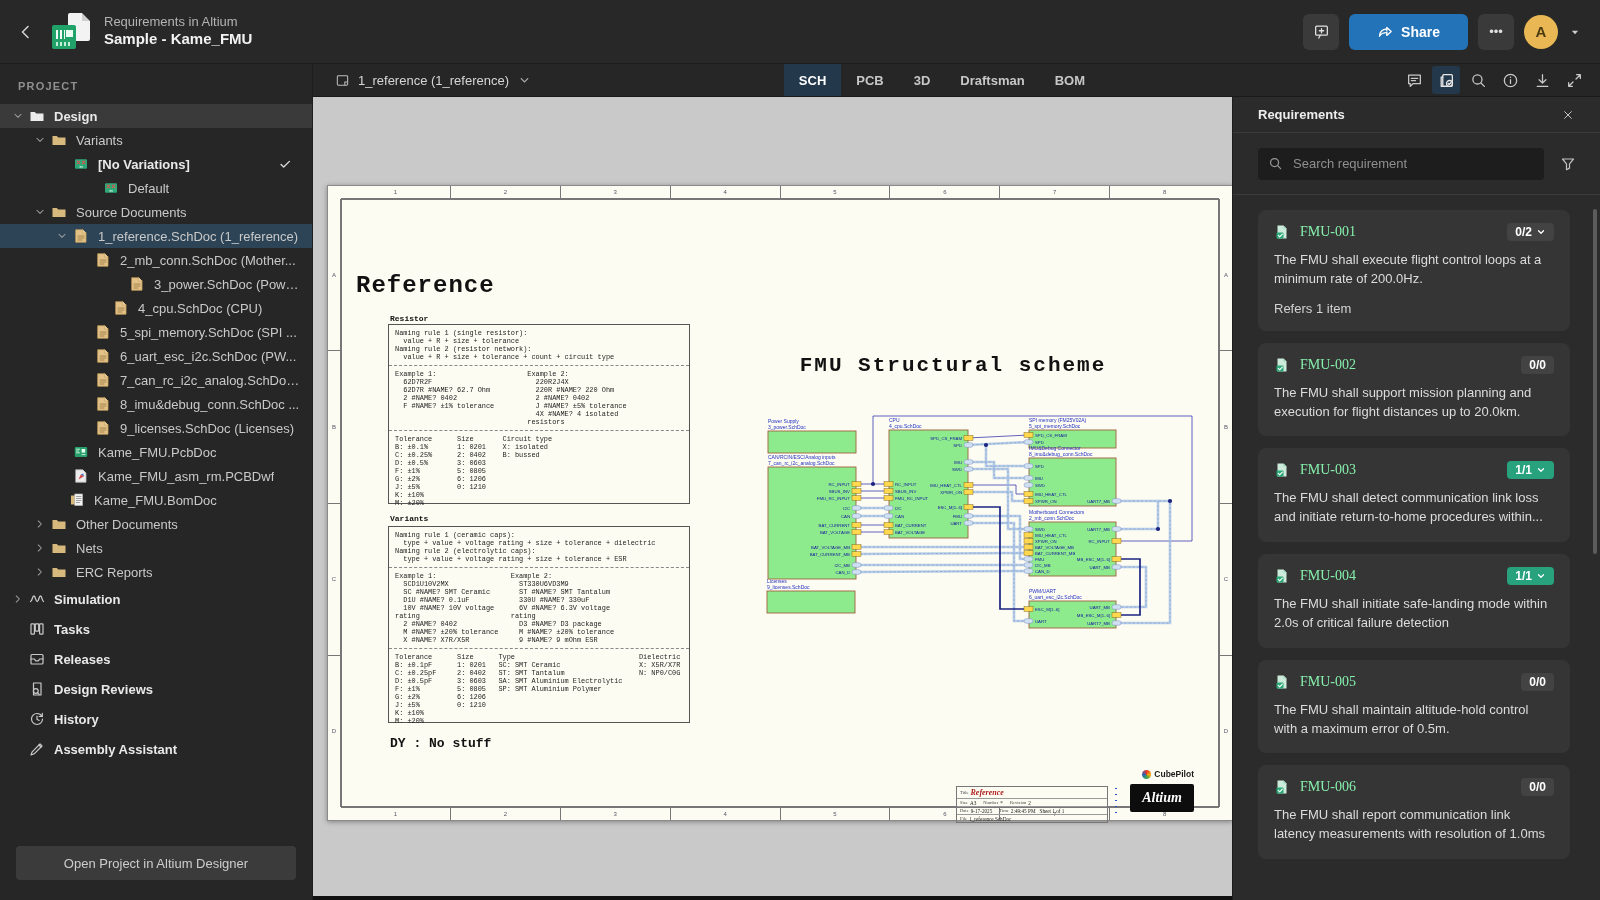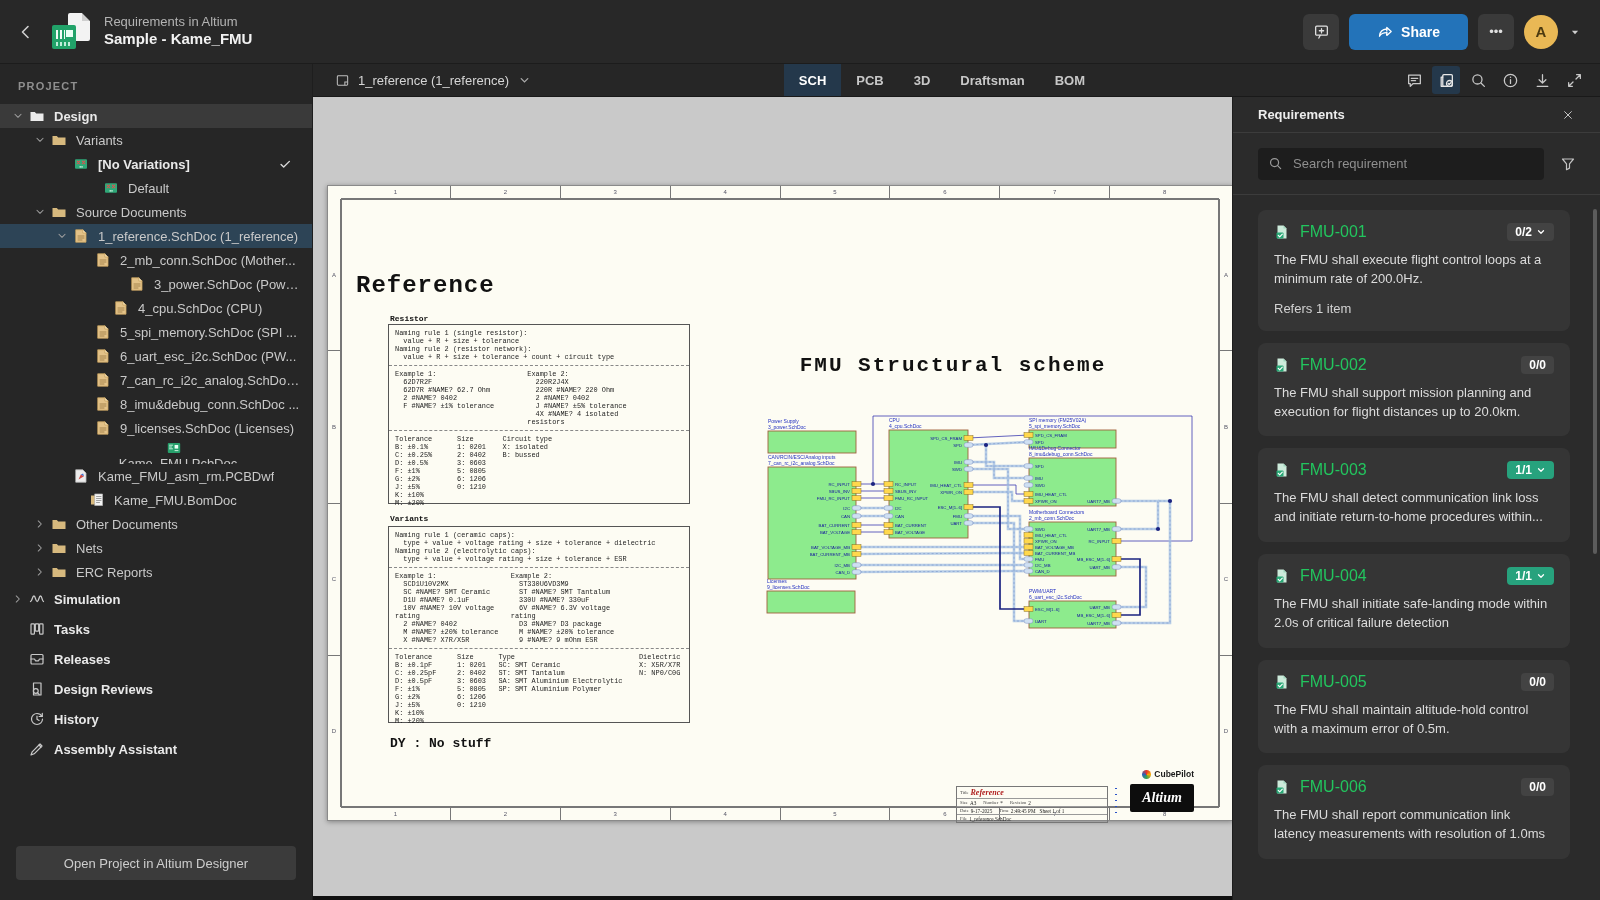--- a/index.html
+++ b/index.html
@@ -122,21 +122,21 @@
   .search-box{flex:1;height:32px;background:#1d1d1d;border-radius:4px;display:flex;align-items:center;padding:0 10px;gap:8px;}
   .search-box svg{width:15px;height:15px;color:#9a9a9a;flex:none;}
   .search-box input{flex:1;background:none;border:none;outline:none;color:#ddd;font-size:13px;
        font-family:"Liberation Sans",sans-serif;}
   .search-box input::placeholder{color:#8f8f8f;}
   .funnel{width:28px;height:28px;display:flex;align-items:center;justify-content:center;color:#c4c4c4;cursor:pointer;}
   .rp-list{position:absolute;left:0;right:0;top:99px;bottom:0;padding:14px 30px 10px 25px;
        display:flex;flex-direction:column;gap:12px;overflow:hidden;}
   .req-card{background:#353535;border-radius:8px;padding:13px 16px 15px;cursor:pointer;}
   .req-head{display:flex;align-items:center;gap:10px;}
-  .req-id{font-size:16px;color:#22c55e;font-weight:500;}
+  .req-id{font-size:14px;color:#86efac;font-weight:500;font-family:Liberation Serif, serif;}
   .req-badge{margin-left:auto;display:flex;align-items:center;gap:4px;padding:2px 8px;border-radius:4px;
        font-size:12px;font-weight:700;color:#fff;background:#434343;cursor:pointer;}
   .req-badge.green{background:#27a27d;}
   .req-badge svg{width:10px;height:10px;}
   .req-body{margin-top:10px;font-size:13px;line-height:1.45;color:#dcdcdc;}
   .req-refers{margin-top:12px;font-size:13px;color:#d2d2d2;}
   .rp-scroll{position:absolute;right:3px;top:112px;width:4px;height:345px;background:#5c5c5c;border-radius:2px;}
 
   svg{display:block;}
 </style>
@@ -359,21 +359,21 @@
           <span class="chev"></span>
           <span class="ticon">
             <svg viewBox="0 0 16 16" width="16" height="16" fill="none" stroke="currentColor" stroke-width="1.2" stroke-linecap="round" stroke-linejoin="round">
               <path d="M3 1.8h6.8L13 5v9.2H3z" fill="#e3c288" stroke="#c9a35f" stroke-width=".8"></path>
               <path d="M9.8 1.8V5H13" fill="#f4e3bd" stroke="#c9a35f" stroke-width=".8"></path>
               <path d="M5 8h6M5 10h6M5 12h4" stroke="#8a6a33" stroke-width=".7"></path>
             </svg>
           </span>
           <span class="tlabel">9_licenses.SchDoc (Licenses)</span>
         </div>
-        <div class="tree-row" style="padding-left: 52px; flex-direction: column;">
+        <div class="tree-row" style="padding-left: 52px;">
           <span class="chev"></span>
           <span class="ticon">
             <svg viewBox="0 0 16 16" width="16" height="16" fill="none" stroke="currentColor" stroke-width="1.2" stroke-linecap="round" stroke-linejoin="round">
               <rect x="1.8" y="3" width="12.4" height="10" rx="1" fill="#27a06c" stroke="none"></rect>
               <rect x="8.6" y="5" width="3.6" height="3.6" fill="#eafff4" stroke="none"></rect>
               <path d="M3.5 5.2h3M3.5 7h2M3.5 8.8h3M9 10.6h3" stroke="#d7f7e7" stroke-width=".9"></path>
             </svg>
           </span>
           <span class="tlabel">Kame_FMU.PcbDoc</span>
         </div>
@@ -381,21 +381,21 @@
           <span class="chev"></span>
           <span class="ticon">
             <svg viewBox="0 0 16 16" width="16" height="16" fill="none" stroke="currentColor" stroke-width="1.2" stroke-linecap="round" stroke-linejoin="round">
               <path d="M3 1.8h6.8L13 5v9.2H3z" fill="#ececec" stroke="#bbb" stroke-width=".8"></path>
               <path d="M5.5 11.5L11 8.2 7.8 6.5z" fill="#d24a43" stroke="none"></path>
               <path d="M7.8 6.5L11 8.2l-.9-2.7z" fill="#3e6fd0" stroke="none"></path>
             </svg>
           </span>
           <span class="tlabel">Kame_FMU_asm_rm.PCBDwf</span>
         </div>
-        <div class="tree-row" style="padding-left: 68px;">
+        <div class="tree-row" style="padding-left: 48px;">
           <span class="chev"></span>
           <span class="ticon">
             <svg viewBox="0 0 16 16" width="16" height="16" fill="none" stroke="currentColor" stroke-width="1.2" stroke-linecap="round" stroke-linejoin="round">
               <path d="M2 3.5h7v9H2z" fill="#d7b97e" stroke="none"></path>
               <rect x="6" y="2" width="7.5" height="11.5" fill="#f3f3f3" stroke="#b9b9b9" stroke-width=".7"></rect>
               <path d="M7.5 4.5h4.5M7.5 6.5h4.5M7.5 8.5h4.5M7.5 10.5h3" stroke="#8a8a8a" stroke-width=".8"></path>
             </svg>
           </span>
           <span class="tlabel">Kame_FMU.BomDoc</span>
         </div>

